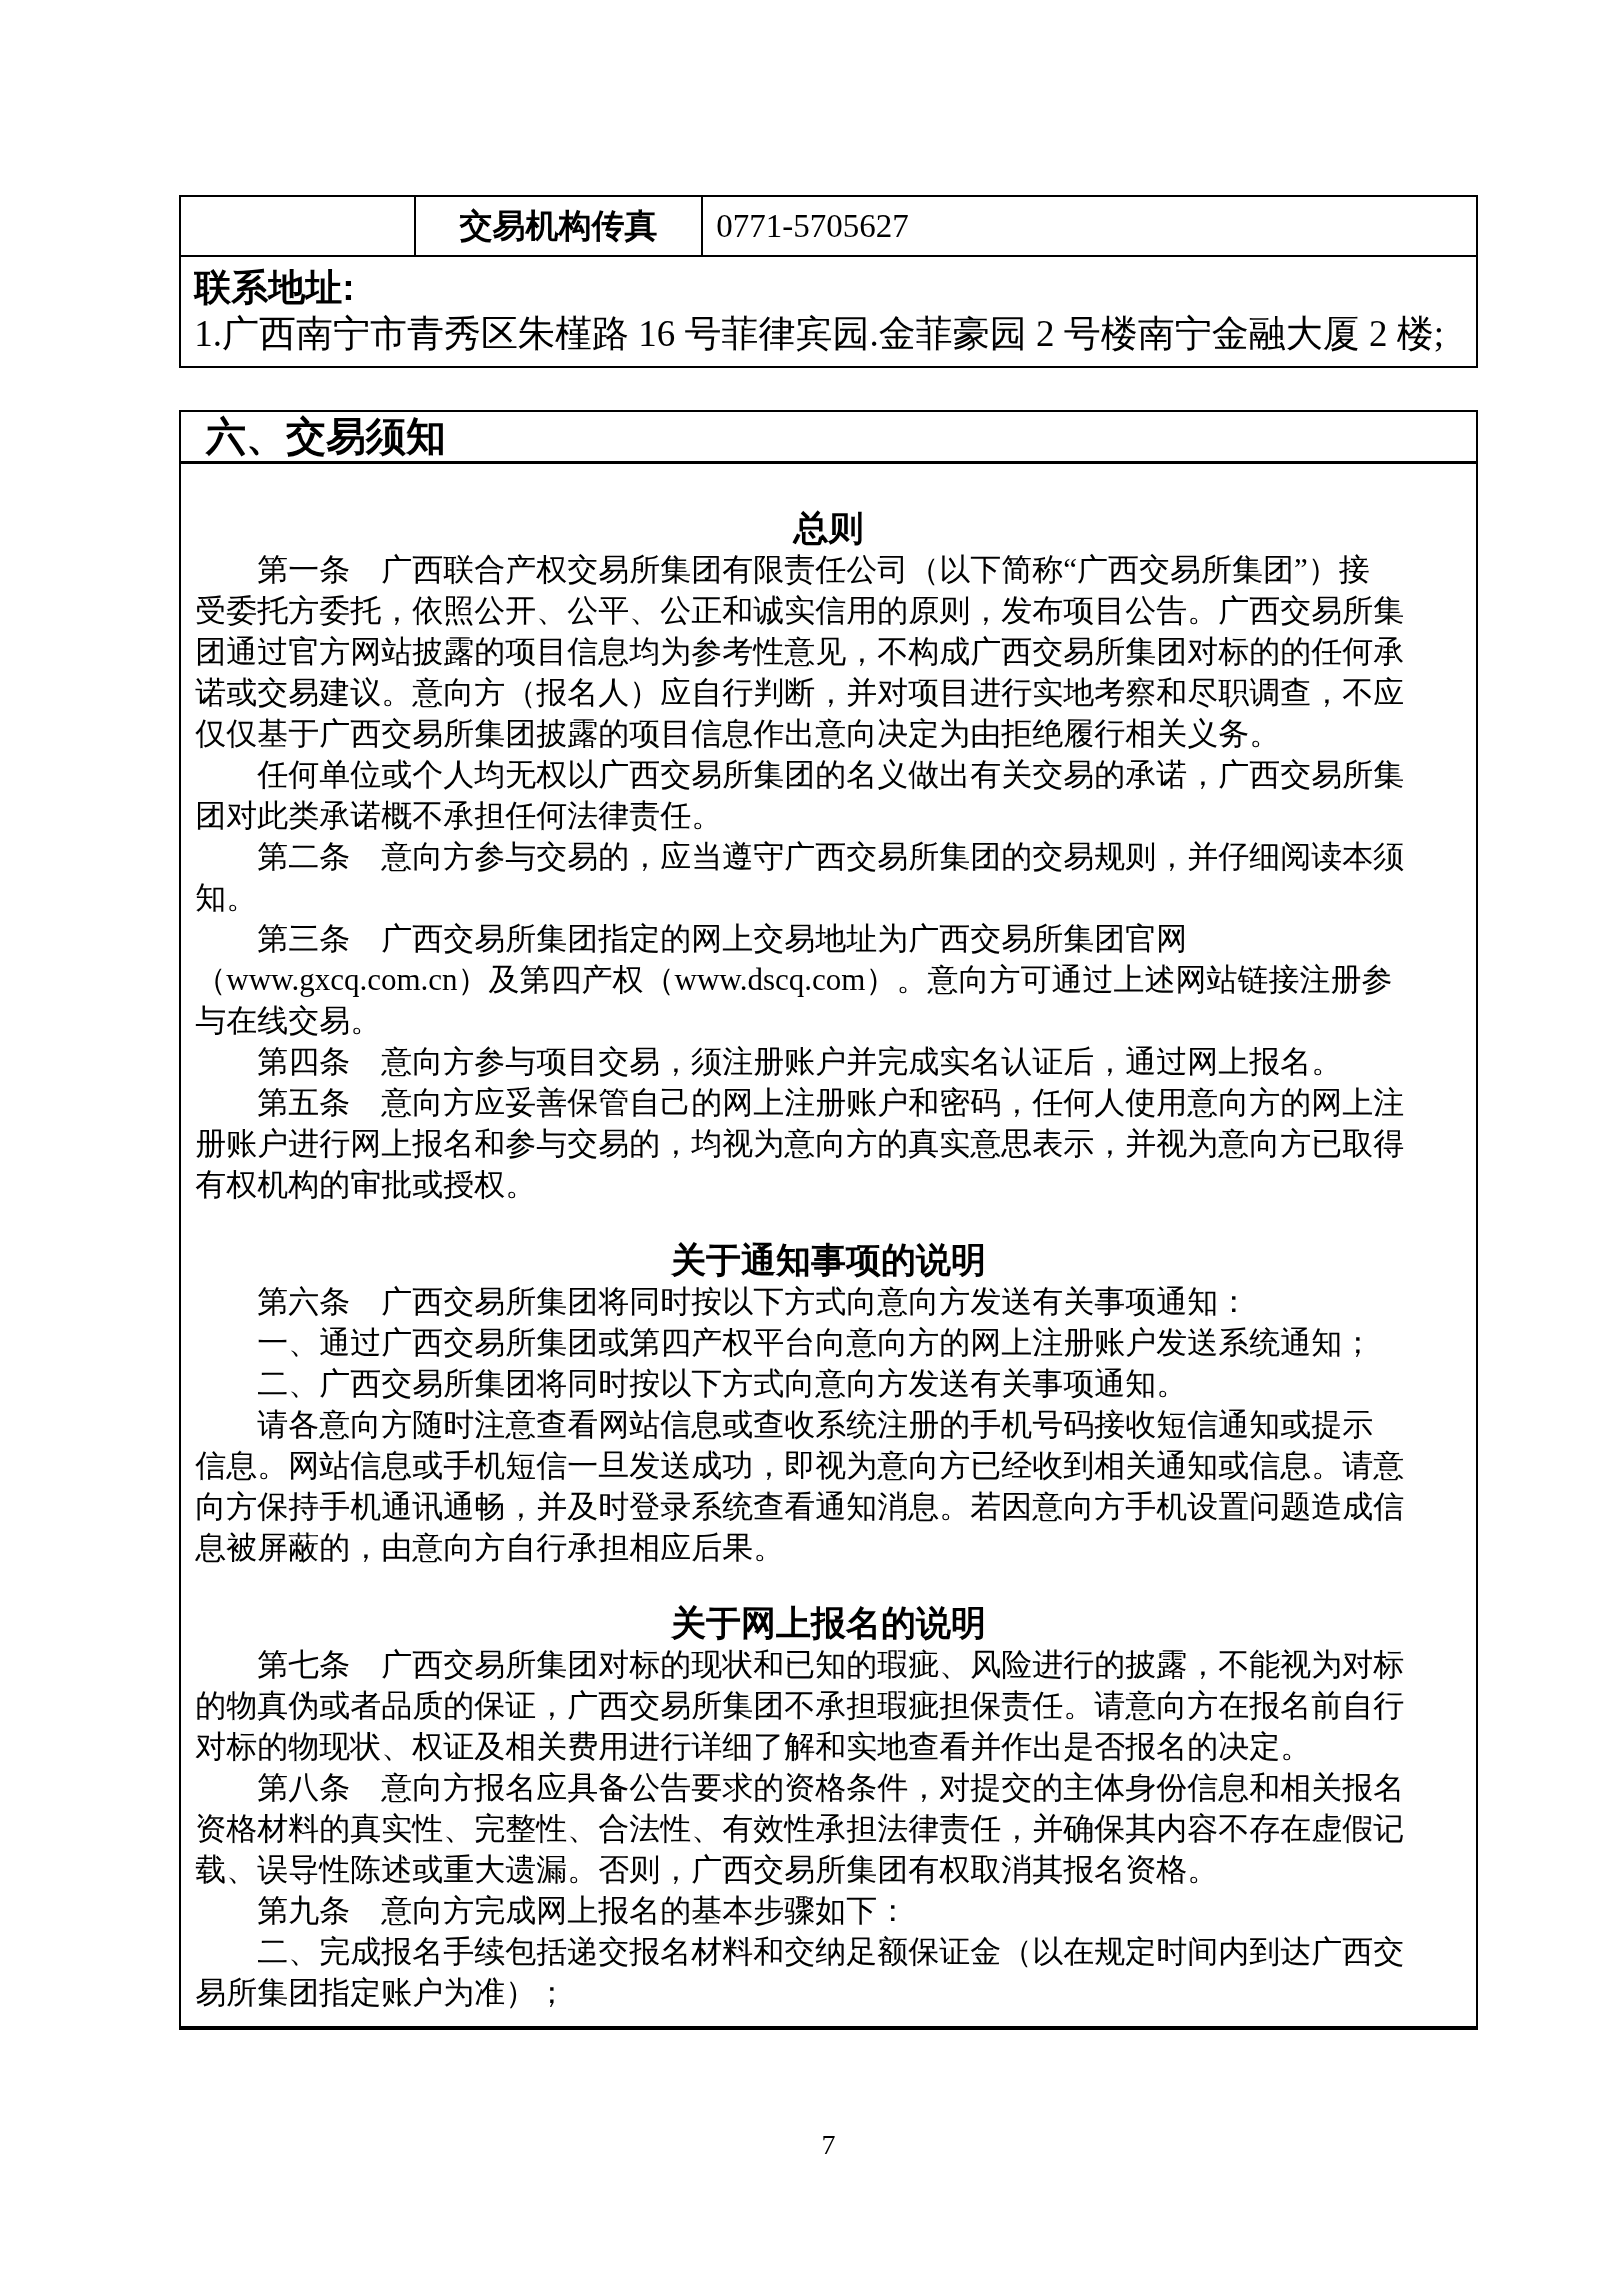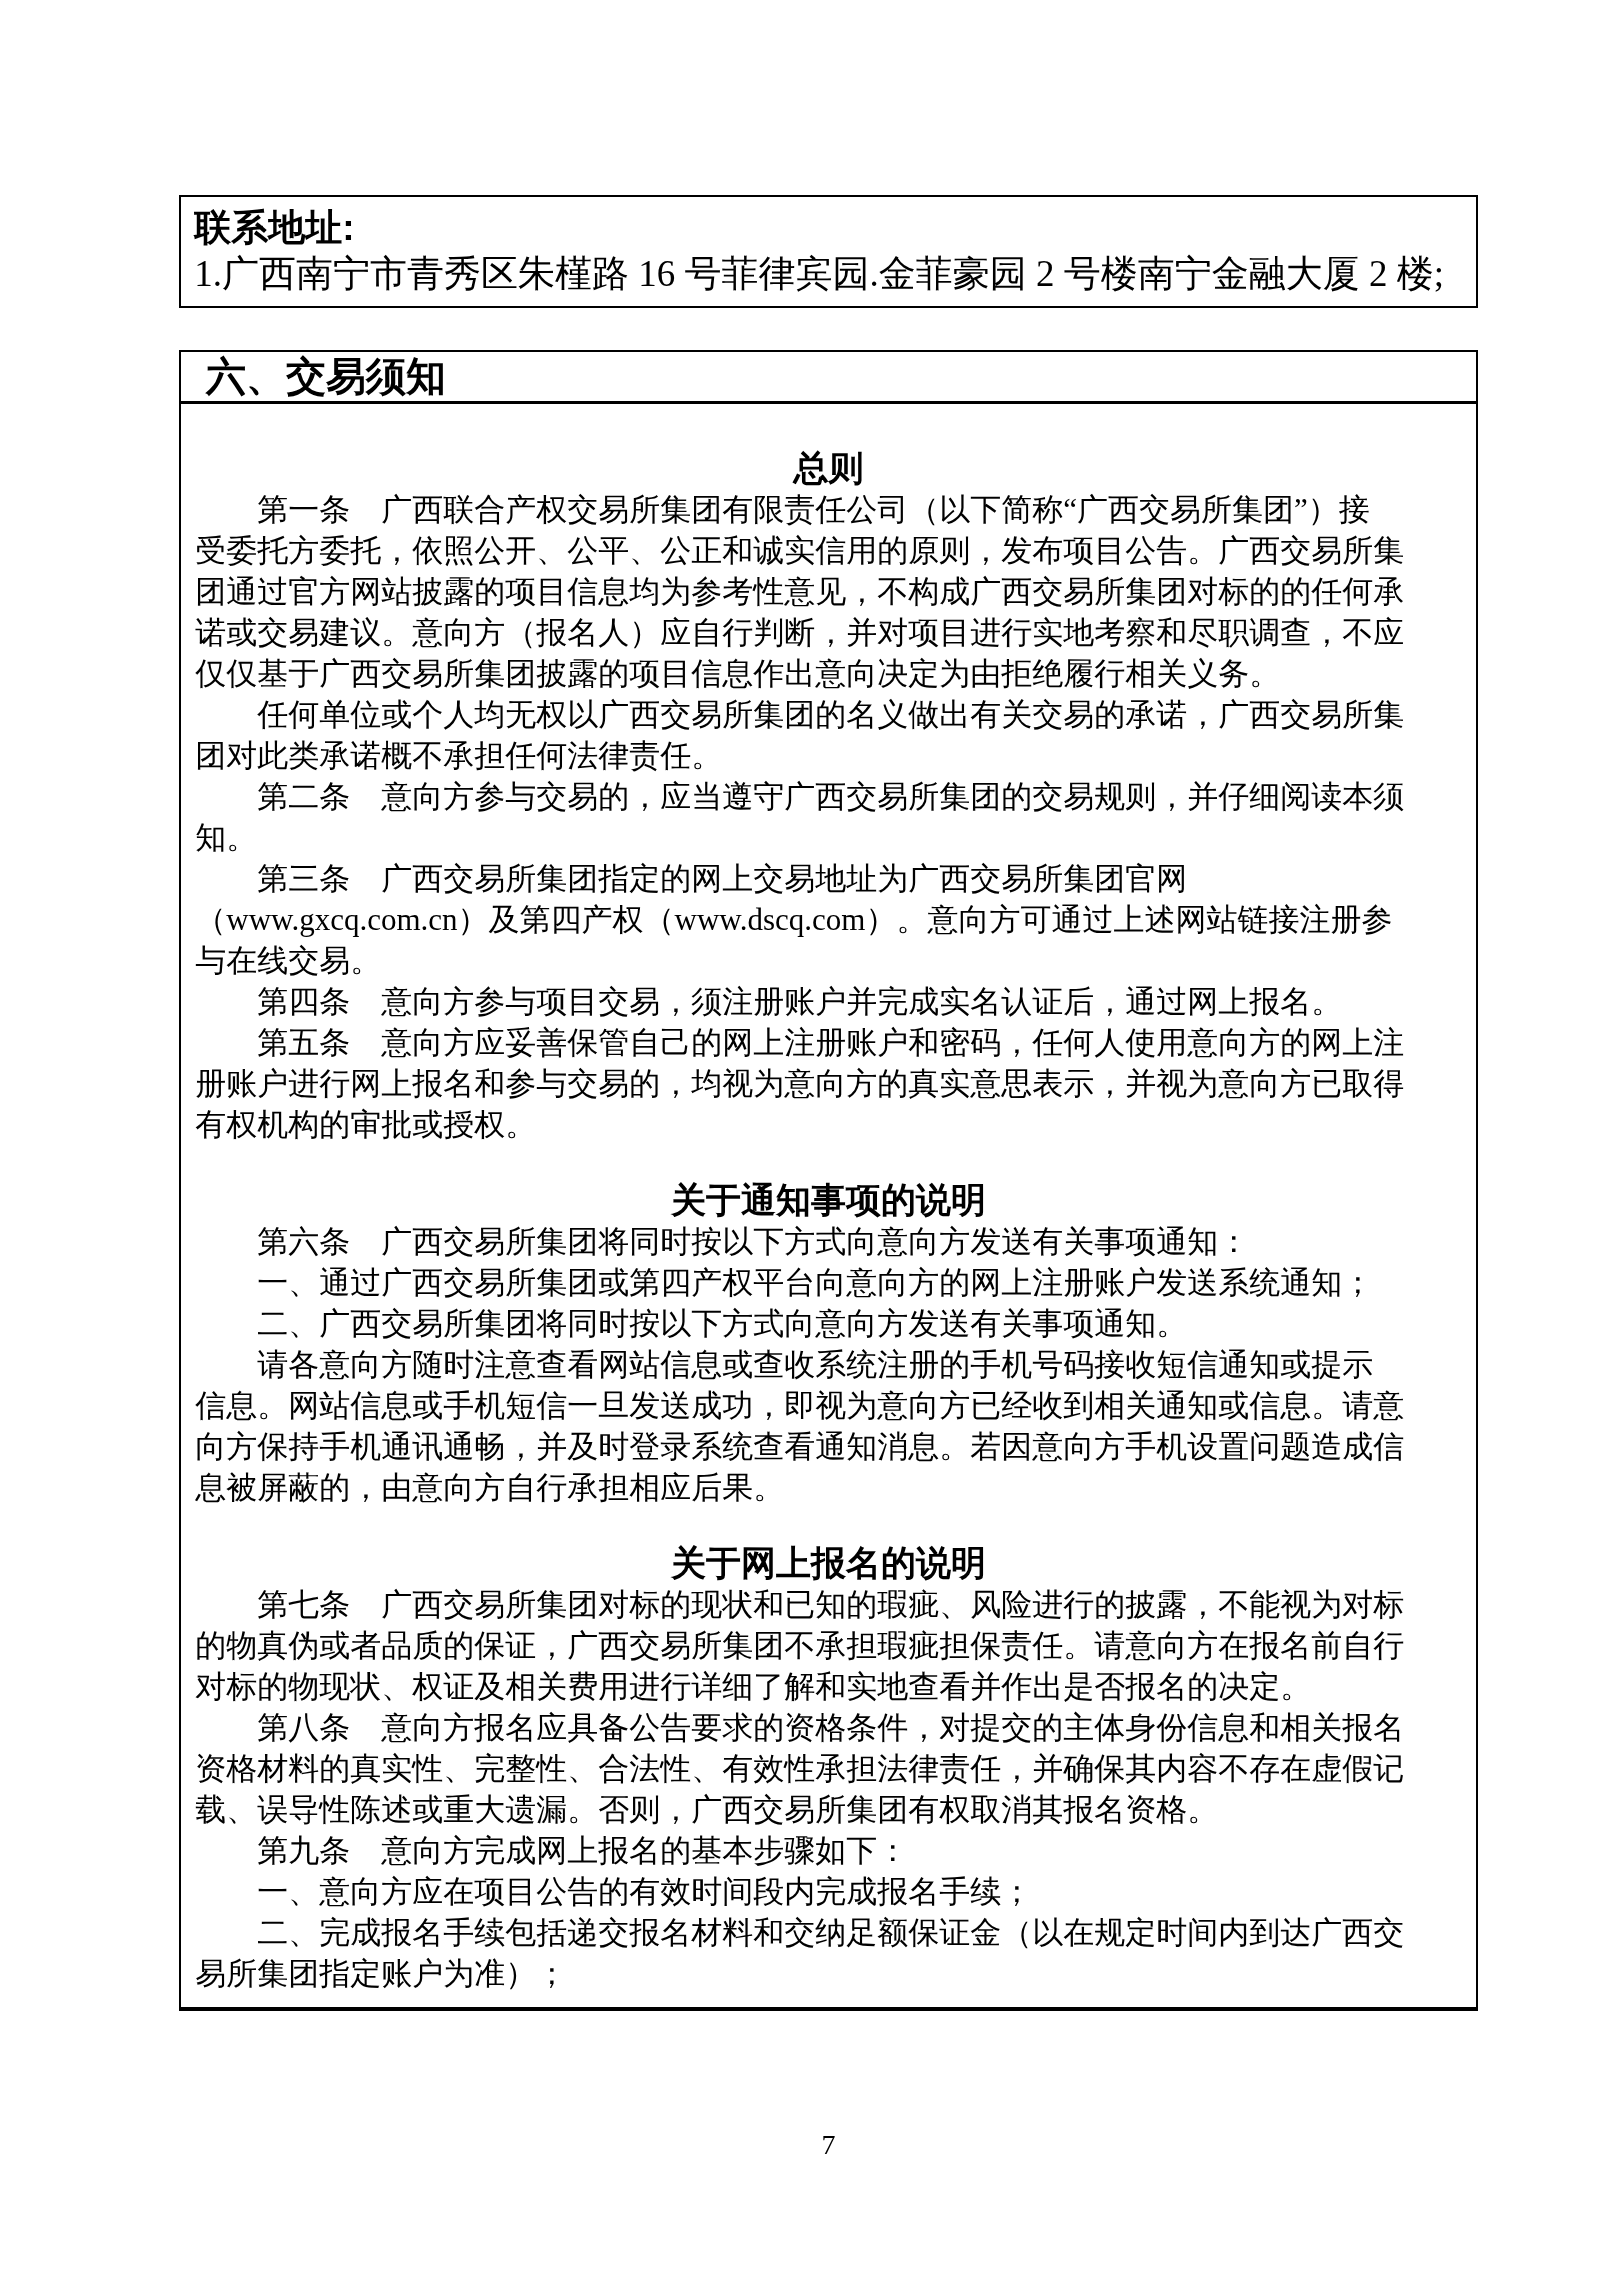--- a/index.html
+++ b/index.html
@@ -116,20 +116,25 @@
     font-size: 28px;
   }
 </style>
 </head>
 <body>
 
 <div class="page">
   <div class="content">
 
     <div class="contact-table">
+      <div class="contact-row-fax">
+        <div class="cell cell-blank"></div>
+        <div class="cell cell-fax-label">交易机构传真</div>
+        <div class="cell cell-fax-value">0771-5705627</div>
+      </div>
       <div class="contact-row-address">
         <div class="address-title">联系地址:</div>
         <div class="address-line">1.广西南宁市青秀区朱槿路 16 号菲律宾园.金菲豪园 2 号楼南宁金融大厦 2 楼;</div>
       </div>
     </div>
 
     <div class="notice-table">
       <div class="notice-title-row">六、交易须知</div>
       <div class="notice-body">
 
@@ -161,21 +166,20 @@
 息被屏蔽的，由意向方自行承担相应后果。</div>
 
         <div class="center-heading spaced">关于网上报名的说明</div>
         <div class="para">　　第七条　广西交易所集团对标的现状和已知的瑕疵、风险进行的披露，不能视为对标
 的物真伪或者品质的保证，广西交易所集团不承担瑕疵担保责任。请意向方在报名前自行
 对标的物现状、权证及相关费用进行详细了解和实地查看并作出是否报名的决定。</div>
         <div class="para">　　第八条　意向方报名应具备公告要求的资格条件，对提交的主体身份信息和相关报名
 资格材料的真实性、完整性、合法性、有效性承担法律责任，并确保其内容不存在虚假记
 载、误导性陈述或重大遗漏。否则，广西交易所集团有权取消其报名资格。</div>
         <div class="para">　　第九条　意向方完成网上报名的基本步骤如下：</div>
-        <div class="para">　　一、意向方应在项目公告的有效时间段内完成报名手续；</div>
         <div class="para">　　二、完成报名手续包括递交报名材料和交纳足额保证金（以在规定时间内到达广西交
 易所集团指定账户为准）；</div>
 
       </div>
     </div>
   </div>
 
   <div class="page-footer">7</div>
 </div>
 

